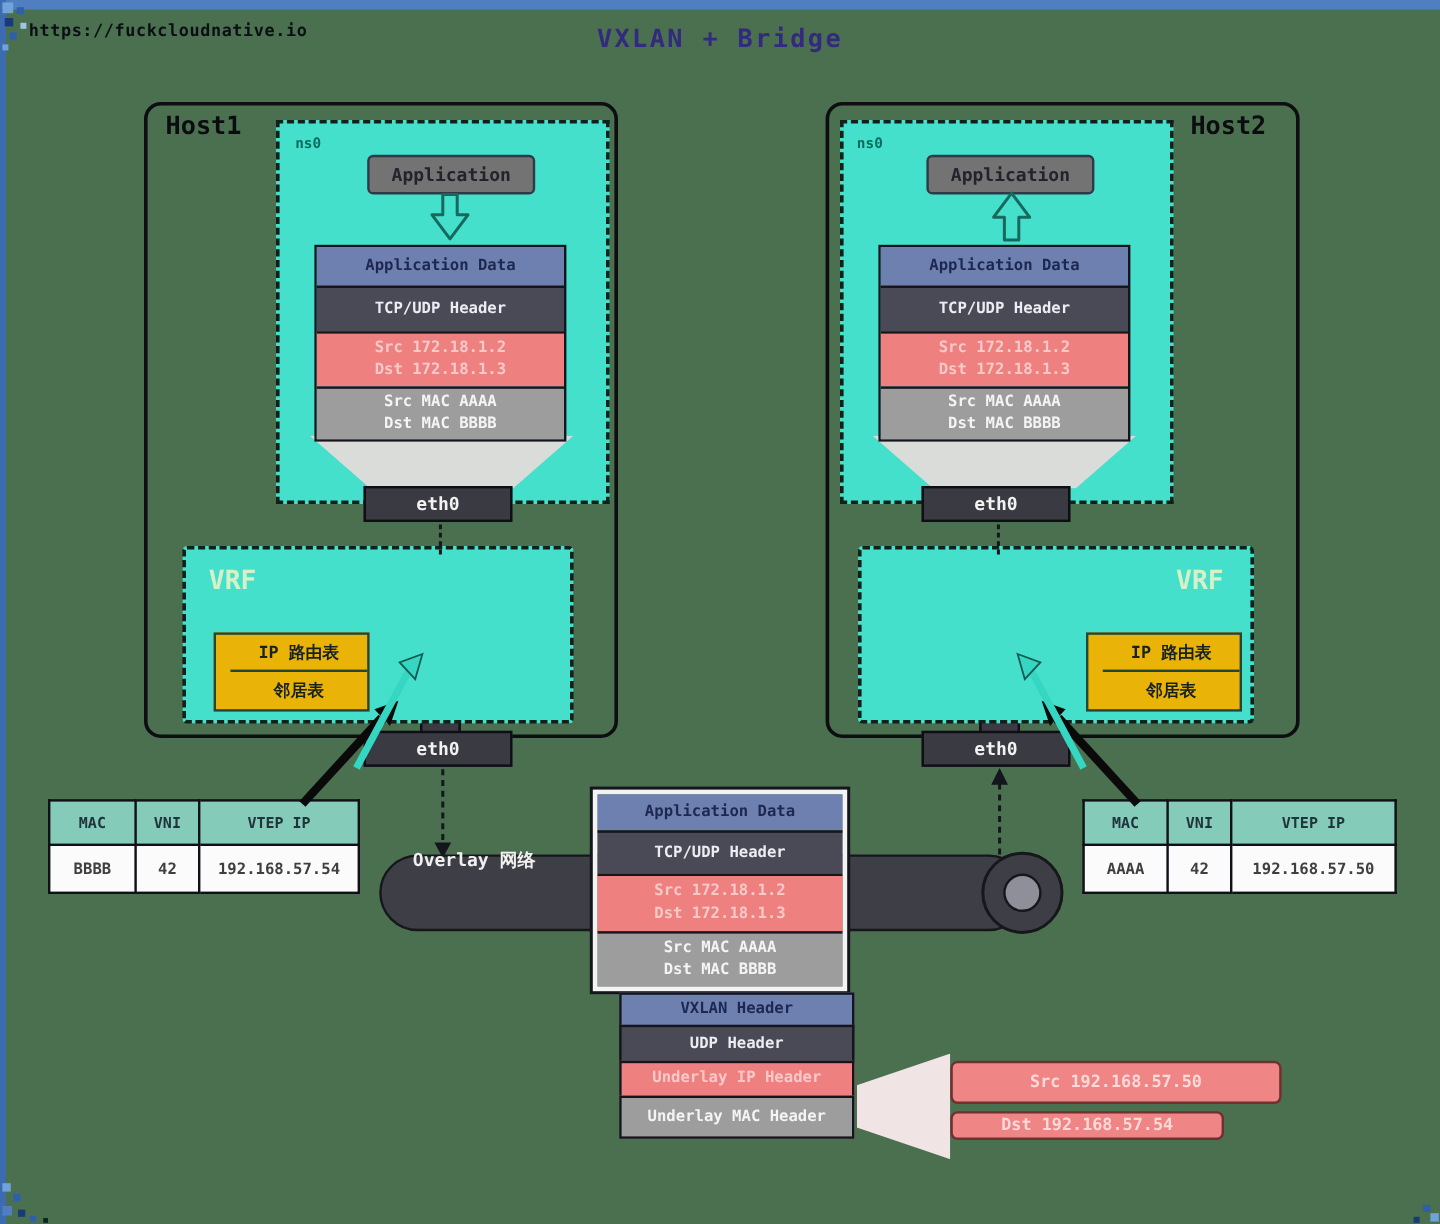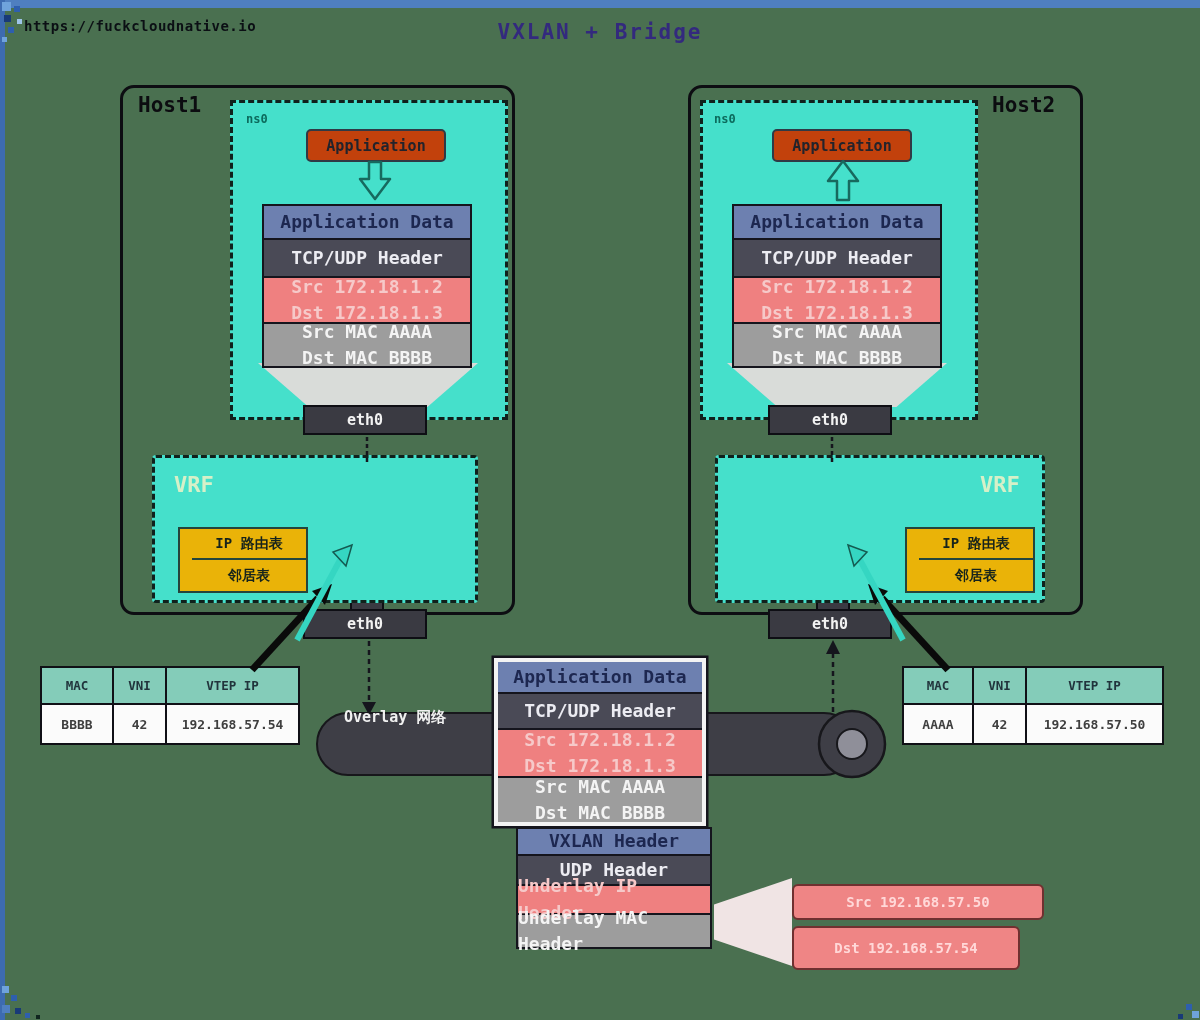--- a/index.html
+++ b/index.html
@@ -20,29 +20,29 @@
   .url-text { left:24px; top:18px; font-size:14px; font-weight:bold; color:#0b0f14; letter-spacing:0.5px; }
   .page-title { left:0; top:20px; width:1200px; text-align:center; font-size:21px; font-weight:bold; color:#33297e; letter-spacing:2px; }
 
   
   .host-box { border:3.5px solid #0d0d12; border-radius:14px; }
   .host-label { font-size:21px; font-weight:bold; color:#0c0c10; }
 
   .ns-box { background:#45e0cb; border:3px dashed #10211c; }
   .ns-label { font-size:12px; font-weight:bold; color:#0c6b5d; }
 
-  .app-box { background:#c2410c; border:2.5px solid #2f3a46; border-radius:5px;
+  .app-box { background:#737373; border:2.5px solid #2f3a46; border-radius:5px;
              display:flex; align-items:center; justify-content:center;
              font-size:15px; font-weight:bold; color:#23232b; }
 
   
   .pkt { border:2.5px solid #15151d; }
   .pkt > div + div { border-top:2.5px solid #15151d; }
   .pkt-row { display:flex; flex-direction:column; align-items:center; justify-content:center;
-             font-size:18px; font-weight:bold; line-height:1.45; }
+             font-size:13px; font-weight:bold; line-height:1.45; }
   .row-appdata { background:#6d80b0; color:#1d2750; }
   .row-dark    { background:#4a4a56; color:#ececf2; }
   .row-salmon  { background:#ef8080; color:#f6c9c9; }
   .row-gray    { background:#9d9d9d; color:#f4f4f4; }
 
   .funnel { background:#d9dcd9; }
   .funnel-host { clip-path:polygon(0 0,100% 0,77% 100%,23% 100%); }
   .funnel-right { background:#f0e4e4; clip-path:polygon(0 30%,0 70%,100% 100%,100% 0); }
 
   .iface { background:#3a3a42; border:2px solid #0e0e14; color:#f2f2f2; font-weight:bold;
@@ -265,16 +265,16 @@
     </div>
     <div class="outer-rows">
       <div class="pkt-row row-appdata" style="height:30px;">VXLAN Header</div>
       <div class="pkt-row row-dark" style="height:32px;">UDP Header</div>
       <div class="pkt-row row-salmon" style="height:32px;">Underlay IP Header</div>
       <div class="pkt-row row-gray" style="height:36px;">Underlay MAC Header</div>
     </div>
   </div>
 
   <div class="abs funnel-right" style="left:714px;top:878px;width:78px;height:88px;"></div>
-  <div class="abs addr-box" style="left:792px;top:884px;width:252px;height:36px;">Src 192.168.57.50</div>
-  <div class="abs addr-box" style="left:792px;top:926px;width:228px;height:44px;">Dst 192.168.57.54</div>
+  <div class="abs addr-box" style="left:792px;top:884px;width:276px;height:36px;">Src 192.168.57.50</div>
+  <div class="abs addr-box" style="left:792px;top:926px;width:228px;height:24px;">Dst 192.168.57.54</div>
 
 </div>
 
 </body></html>

